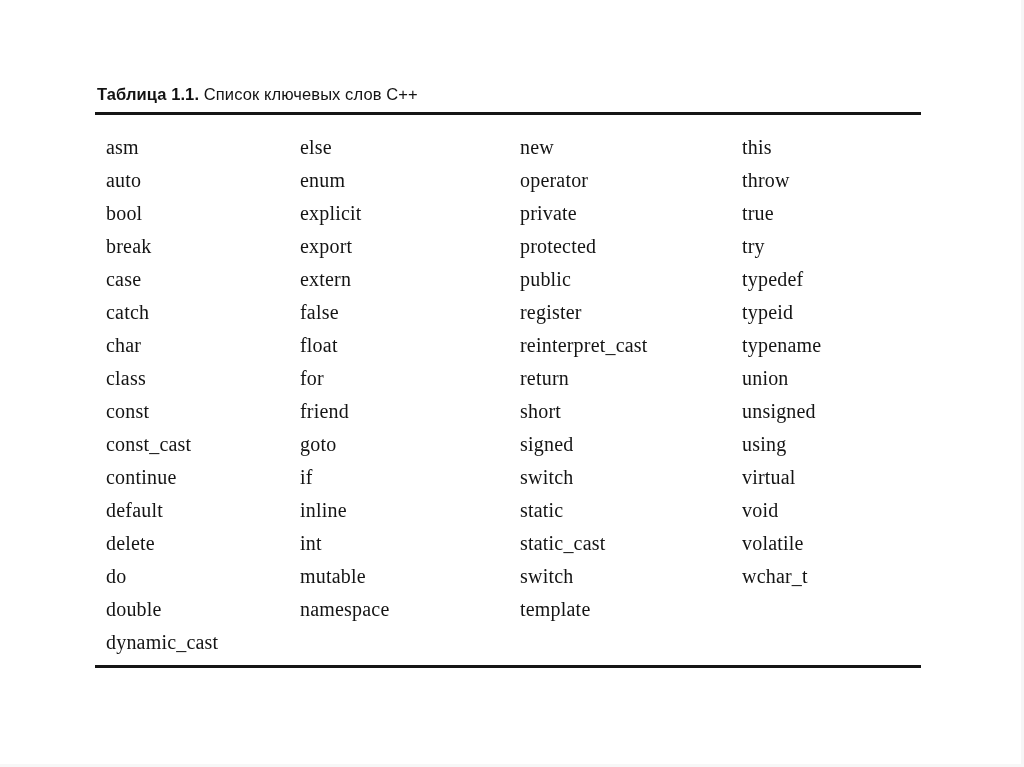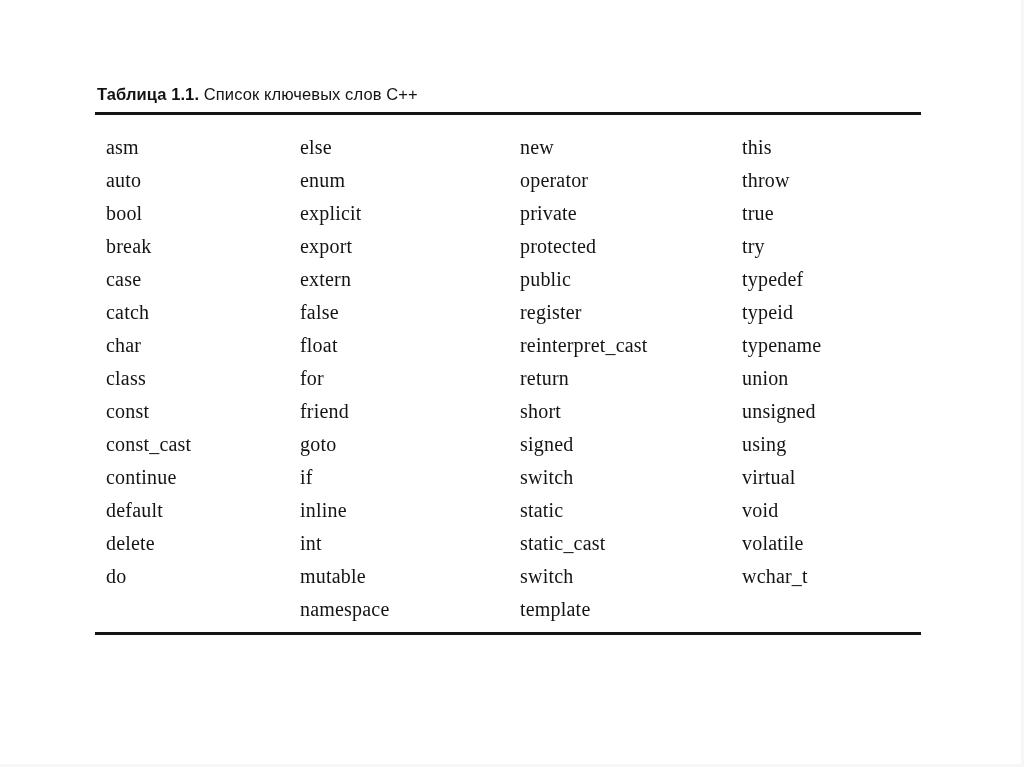--- a/index.html
+++ b/index.html
@@ -131,20 +131,22 @@
         <div class="kw-cell">case</div>
         <div class="kw-cell">catch</div>
         <div class="kw-cell">char</div>
         <div class="kw-cell">class</div>
         <div class="kw-cell">const</div>
         <div class="kw-cell">const_cast</div>
         <div class="kw-cell">continue</div>
         <div class="kw-cell">default</div>
         <div class="kw-cell">delete</div>
         <div class="kw-cell">do</div>
+        <div class="kw-cell">double</div>
+        <div class="kw-cell">dynamic_cast</div>
       </div>
 
       <div class="kw-col">
         <div class="kw-cell">else</div>
         <div class="kw-cell">enum</div>
         <div class="kw-cell">explicit</div>
         <div class="kw-cell">export</div>
         <div class="kw-cell">extern</div>
         <div class="kw-cell">false</div>
         <div class="kw-cell">float</div>

